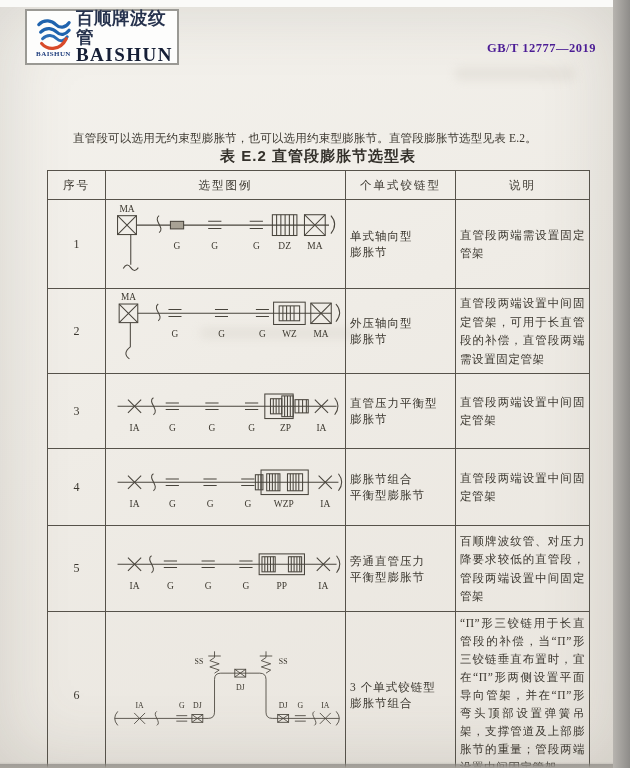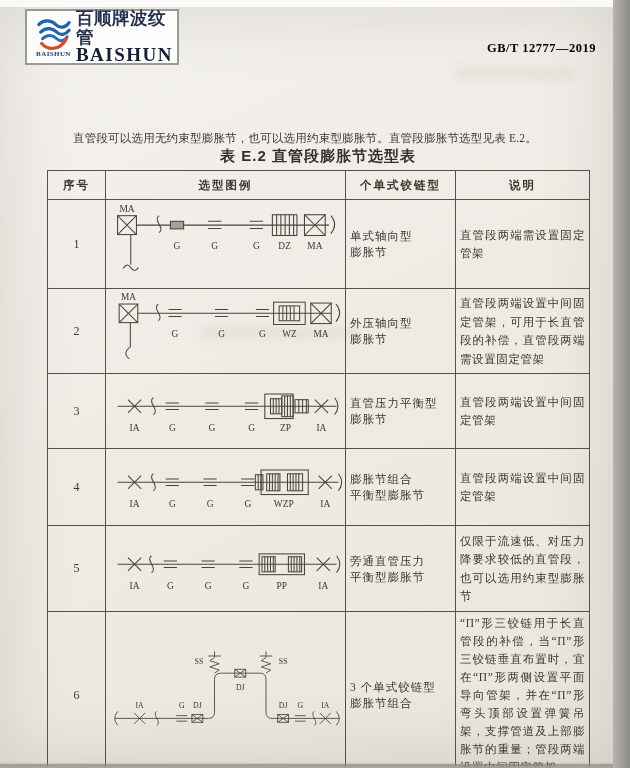--- a/index.html
+++ b/index.html
@@ -22,33 +22,33 @@
   .logo-icon-wrap{width:46px;display:flex;flex-direction:column;align-items:center;}
   .logo-sub{font-family:"Liberation Serif",serif;font-weight:bold;font-size:7px;
        color:#1d3c7c;letter-spacing:.4px;margin-top:-2px;}
   .logo-text{display:flex;flex-direction:column;align-items:flex-end;flex:1;line-height:1.05;}
   .logo-cn{font-family:"Liberation Sans","DejaVu Sans",sans-serif;font-weight:bold;
        font-size:17.5px;color:#27334e;letter-spacing:.5px;}
   .logo-en{font-family:"Liberation Serif",serif;font-weight:bold;font-size:19px;
        color:#161f36;letter-spacing:1.5px;margin-top:-1px;}
 
   .doc-number{position:absolute;right:34px;top:41px;font-size:12.5px;font-weight:600;
-       letter-spacing:.5px;color:#000000;}
+       letter-spacing:.5px;color:#4c1d95;}
   .section-heading{position:absolute;left:50px;top:89px;font-size:12.5px;font-weight:bold;
        font-family:"Liberation Sans","DejaVu Sans",sans-serif;color:#34312b;letter-spacing:.5px;}
   .intro{position:absolute;left:50px;top:119px;width:540px;font-size:11.5px;
        text-indent:23px;white-space:nowrap;color:#3b372f;letter-spacing:.2px;}
   .table-caption{position:absolute;left:47px;top:147px;width:542px;text-align:center;
        font-weight:bold;font-family:"Liberation Sans","DejaVu Sans",sans-serif;
        font-size:15px;color:#34312b;letter-spacing:1px;}
 
   table.sel{position:absolute;left:47px;top:170px;width:542px;border-collapse:collapse;
        table-layout:fixed;font-size:11.5px;color:#3b372f;}
   table.sel th,table.sel td{border:1px solid #56524a;vertical-align:middle;padding:2px 4px;}
-  table.sel th{font-weight:bold;height:24px;letter-spacing:2px;}
+  table.sel th{font-weight:normal;height:24px;letter-spacing:2px;}
   col.c-num{width:58px;}col.c-diag{width:240px;}col.c-type{width:110px;}col.c-desc{width:134px;}
   td.num{text-align:center;font-size:12px;}
   td.diag{text-align:center;padding:2px 0;}
   td.type{text-align:left;white-space:pre-line;line-height:16px;letter-spacing:1px;}
   td.desc{text-align:justify;line-height:18.5px;letter-spacing:.6px;padding:4px 8px;}
   tr.r1{height:86px;}tr.r2{height:78px;}tr.r3{height:75px;}tr.r4{height:77px;}
   tr.r5{height:86px;}tr.r6{height:148px;}
   td.desc6{line-height:18px;padding:3px 7px;}
 
   svg.diag{display:block;margin:0 auto;}
@@ -309,21 +309,21 @@
             <text x="26" y="50">IA</text>
             <text x="64" y="50">G</text>
             <text x="104" y="50">G</text>
             <text x="144" y="50">G</text>
             <text x="182" y="50">PP</text>
             <text x="226" y="50">IA</text>
           </svg>
         </td>
         <td class="type">旁通直管压力
 平衡型膨胀节</td>
-        <td class="desc">仅限于流速低、对压力降要求较低的直管段，也可以选用约束型膨胀节</td>
+        <td class="desc">百顺牌波纹管、对压力降要求较低的直管段，管段两端设置中间固定管架</td>
       </tr>
 
       <tr class="r6">
         <td class="num">6</td>
         <td class="diag">
           <svg class="diag" width="234" height="112" viewBox="0 0 300 116">
             <path d="M6 88 H126 M208 88 H294"></path>
             <path d="M10 79 q-8 9 0 18"></path>
             <path d="M290 79 q8 9 0 18"></path>
             <g>

